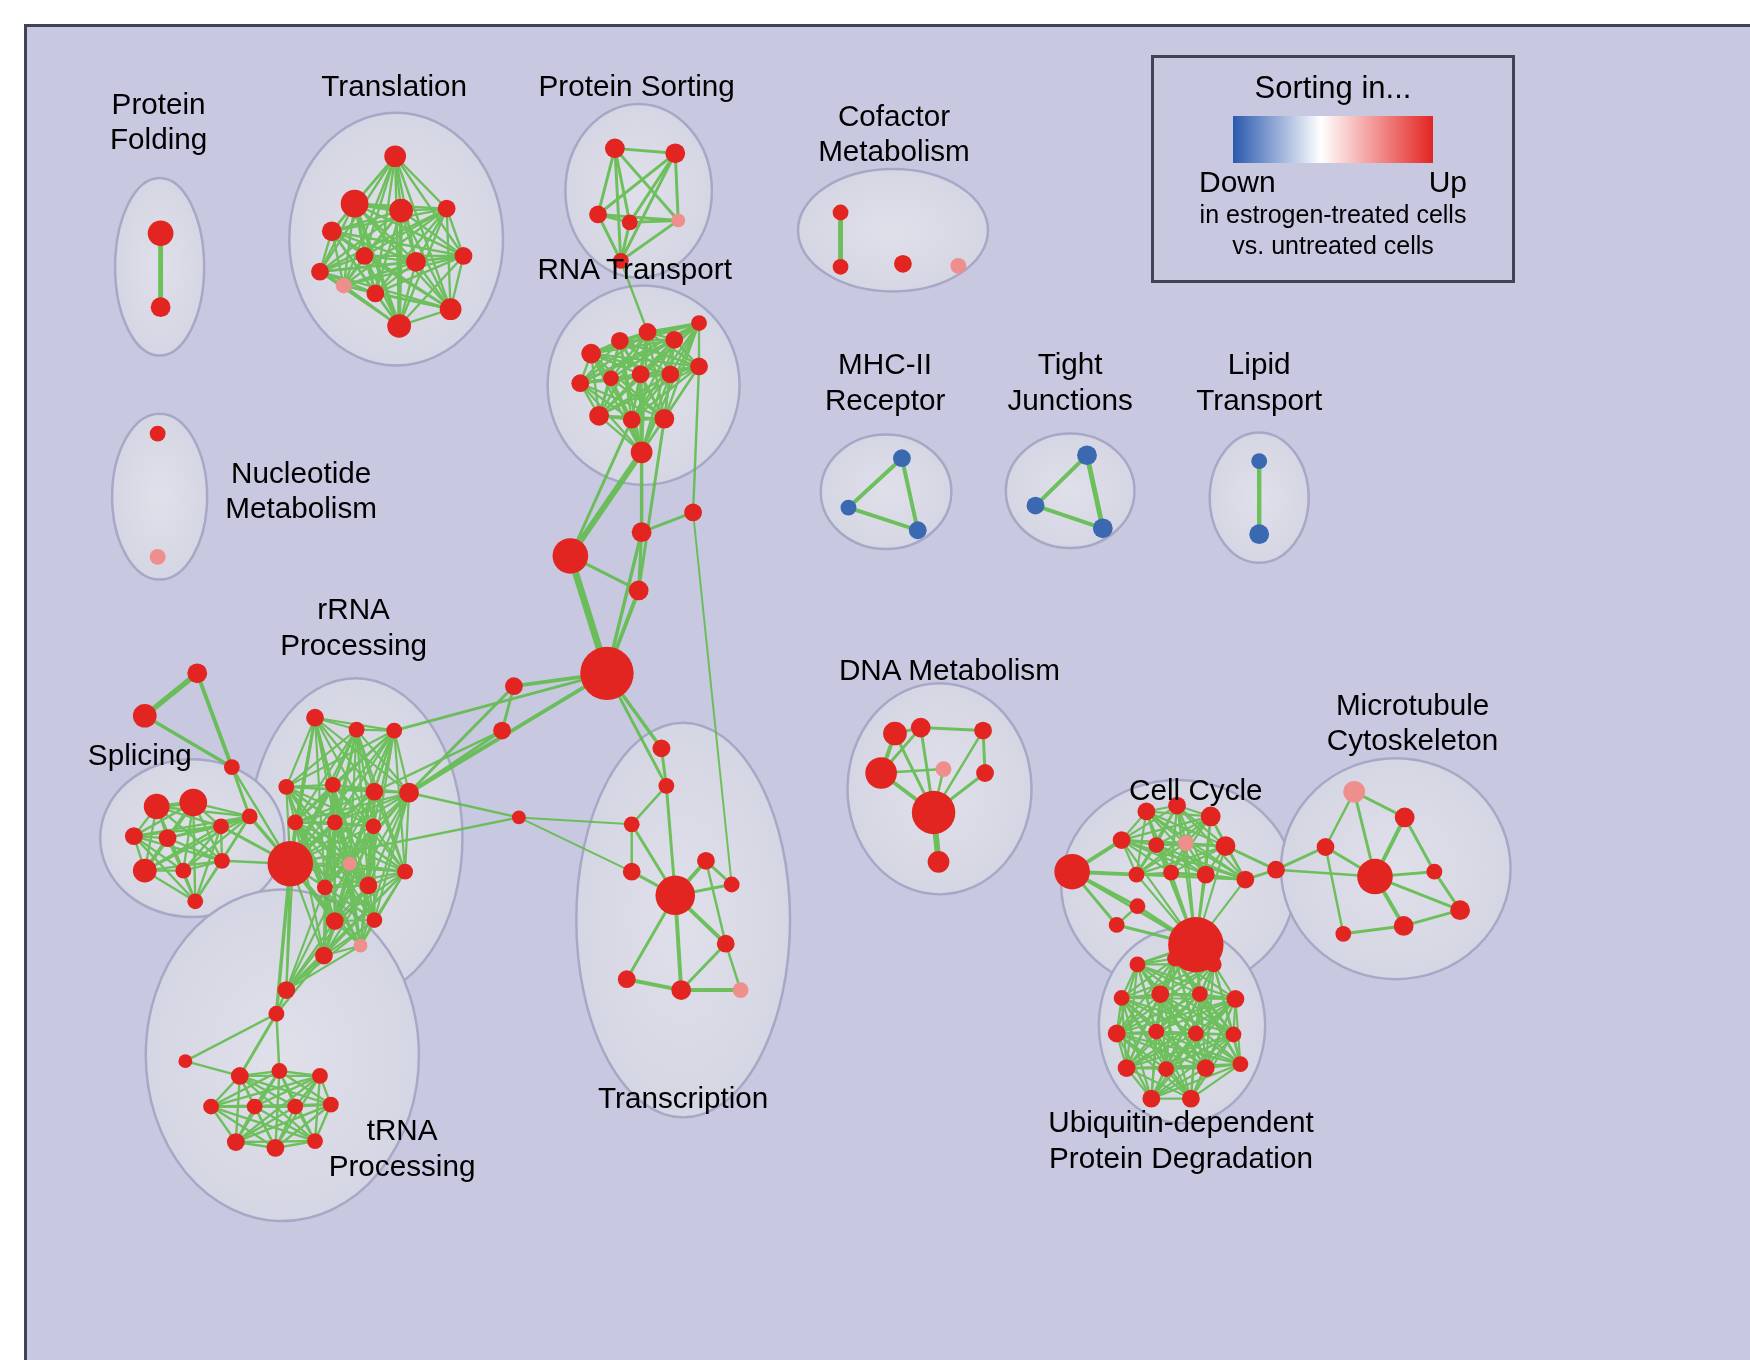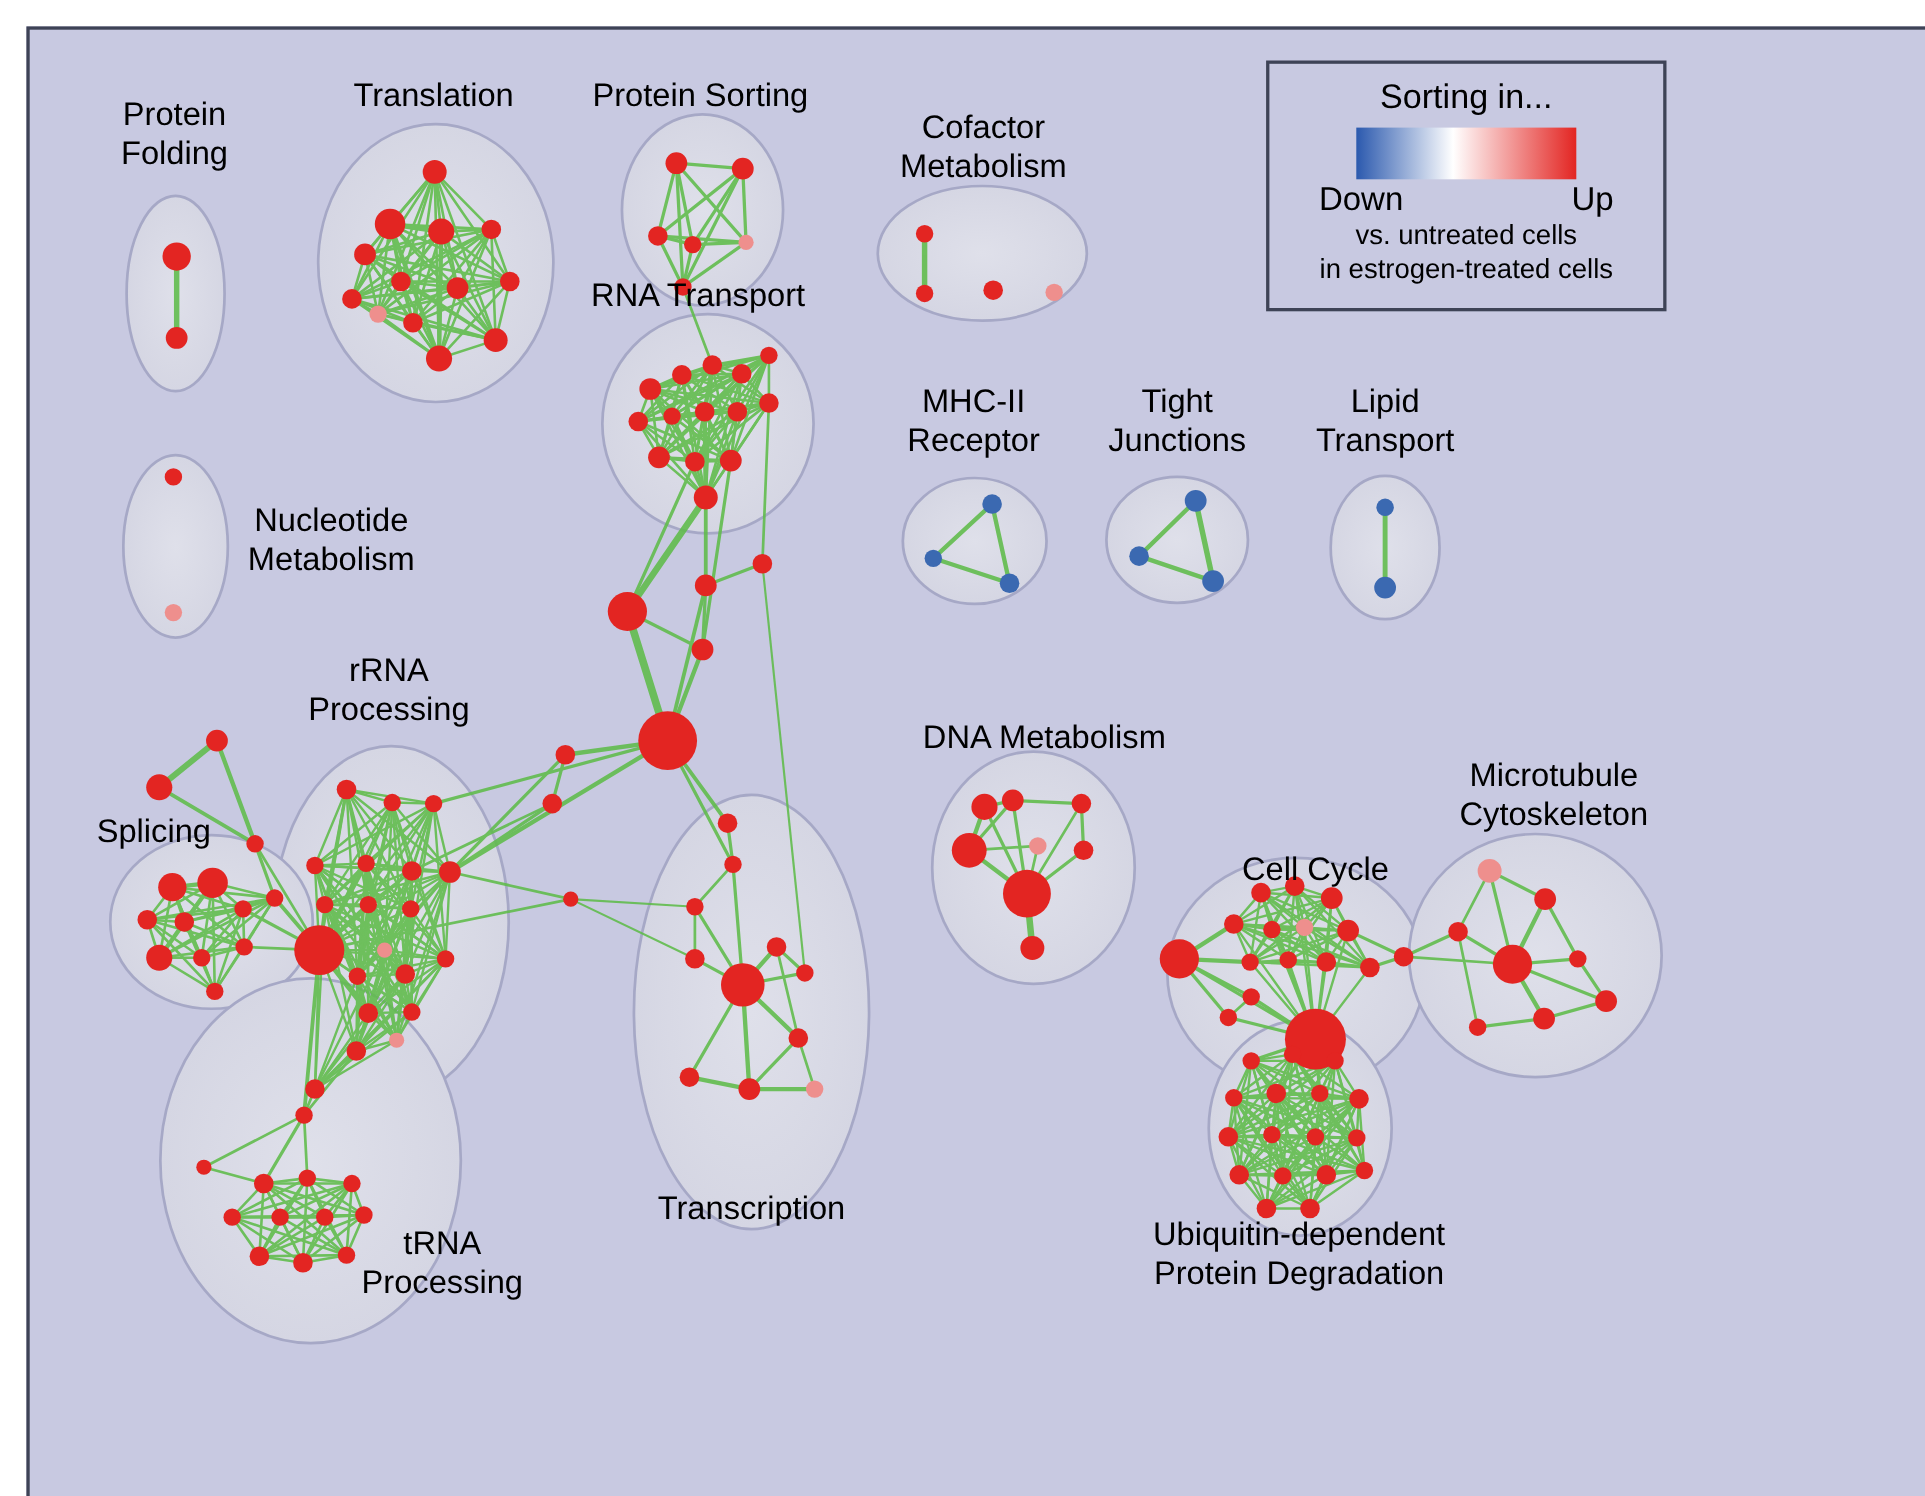--- a/index.html
+++ b/index.html
@@ -995,16 +995,16 @@
       <text x="1166" y="1120" text-anchor="middle" font-size="30" fill="#000000"><tspan x="1166" dy="0">Ubiquitin-dependent</tspan><tspan x="1166" dy="36">Protein Degradation</tspan></text>
     </svg>
 
   <div id="legend">
     <div class="lg-title">Sorting in...</div>
     <div class="lg-bar" style="background: linear-gradient(to right, rgb(43, 89, 174) 0%, rgb(255, 255, 255) 44%, rgb(227, 37, 34) 100%);"></div>
     <div class="lg-row">
       <span>Down</span>
       <span>Up</span>
     </div>
+    <div class="lg-sub">in estrogen-treated cells</div>
     <div class="lg-sub">vs. untreated cells</div>
-    <div class="lg-sub">in estrogen-treated cells</div>
   </div>
 </div>
 
 </body></html>

